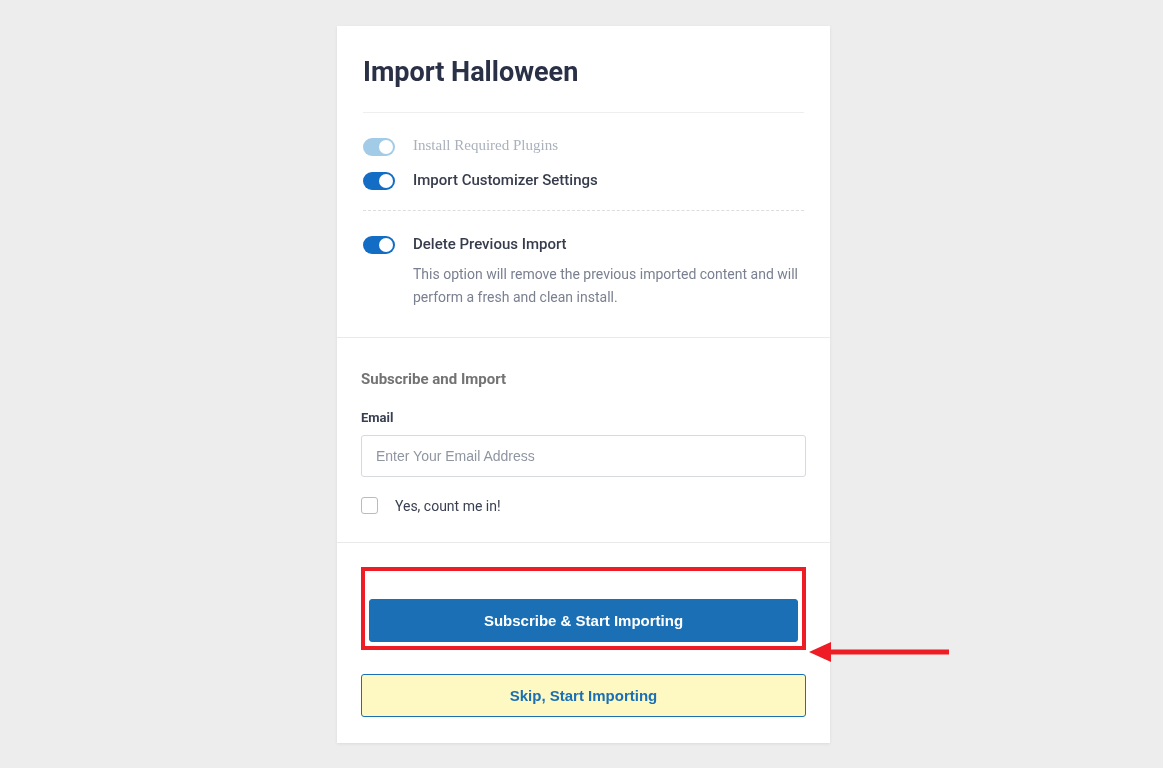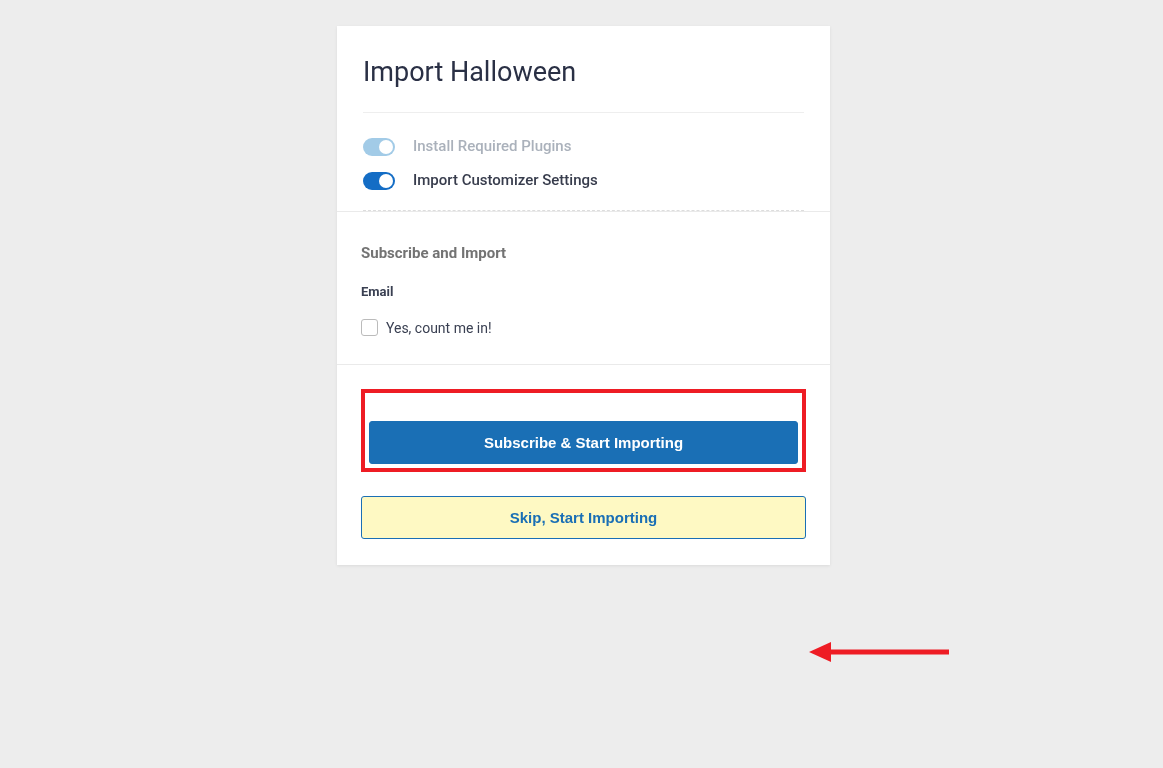--- a/index.html
+++ b/index.html
@@ -16,21 +16,21 @@
       top: 26px;
       width: 493px;
       background: #fff;
       box-shadow: 0 1px 3px rgba(0,0,0,0.08);
     }
     .header {
       padding: 30px 26px 24px 26px;
     }
     .title {
       font-size: 27px;
-      font-weight: 400;
+      font-weight: 700;
       color: #2a3045;
     }
     .hr-thin {
       margin: 0 26px;
       border: none;
       border-top: 1px solid #eee;
     }
     .options {
       padding: 24px 26px 20px 26px;
     }
@@ -60,21 +60,21 @@
       background: #fff;
       top: 2px;
     }
     .toggle-on .toggle-knob { right: 2px; }
     .toggle-off-disabled .toggle-knob { right: 2px; }
     .toggle-label {
       font-size: 15px;
       color: #373c4c;
       font-weight: 500;
     }
-    .toggle-label-disabled { color: #aab1bb; }
+    .toggle-label-disabled { color: #aab1bb; font-family: Liberation Serif, serif; }
     .dashed {
       margin: 0 26px;
       border: none;
       border-top: 1px dashed #ddd;
     }
     .delete-section {
       padding: 24px 26px 28px 26px;
     }
     .toggle-content { flex: 1; }
     .toggle-desc {
@@ -108,21 +108,21 @@
       border: 1px solid #d6d9dd;
       border-radius: 3px;
       font-size: 14px;
       color: #333;
     }
     .email-input::placeholder { color: #8f95a1; }
     .check-row {
       margin-top: 20px;
       display: flex;
       align-items: center;
-      gap: 8px;
+      gap: 17px;
       text-align: center;
     }
     .checkbox {
       width: 17px;
       height: 17px;
       border: 1px solid #bbb;
       border-radius: 3px;
       background: #fff;
       cursor: pointer;
     }
@@ -191,26 +191,38 @@
     <div class="toggle-row">
       <div class="toggle toggle-on">
         <div class="toggle-knob"></div>
       </div>
       <div class="toggle-label">Import Customizer Settings</div>
     </div>
   </div>
 
   <hr class="dashed">
 
+  <div class="delete-section">
+    <div class="toggle-row">
+      <div class="toggle toggle-on">
+        <div class="toggle-knob"></div>
+      </div>
+      <div class="toggle-content">
+        <div class="toggle-label">Delete Previous Import</div>
+        <div class="toggle-desc">This option will remove the previous imported content and will perform a fresh and clean install.</div>
+      </div>
+    </div>
+  </div>
 
   <div class="section-divider"></div>
 
   <div class="subscribe-section">
     <div class="subscribe-heading">Subscribe and Import</div>
     <label class="field-label">Email</label>
+    <input type="text" class="email-input" placeholder="Enter Your Email Address" style="">
     <div class="check-row">
       <div class="checkbox"></div>
       <div class="check-label">Yes, count me in!</div>
     </div>
   </div>
 
   <div class="actions">
     <div class="btn-primary-wrap">
       <button class="btn btn-primary">Subscribe &amp; Start Importing</button>
     </div>

